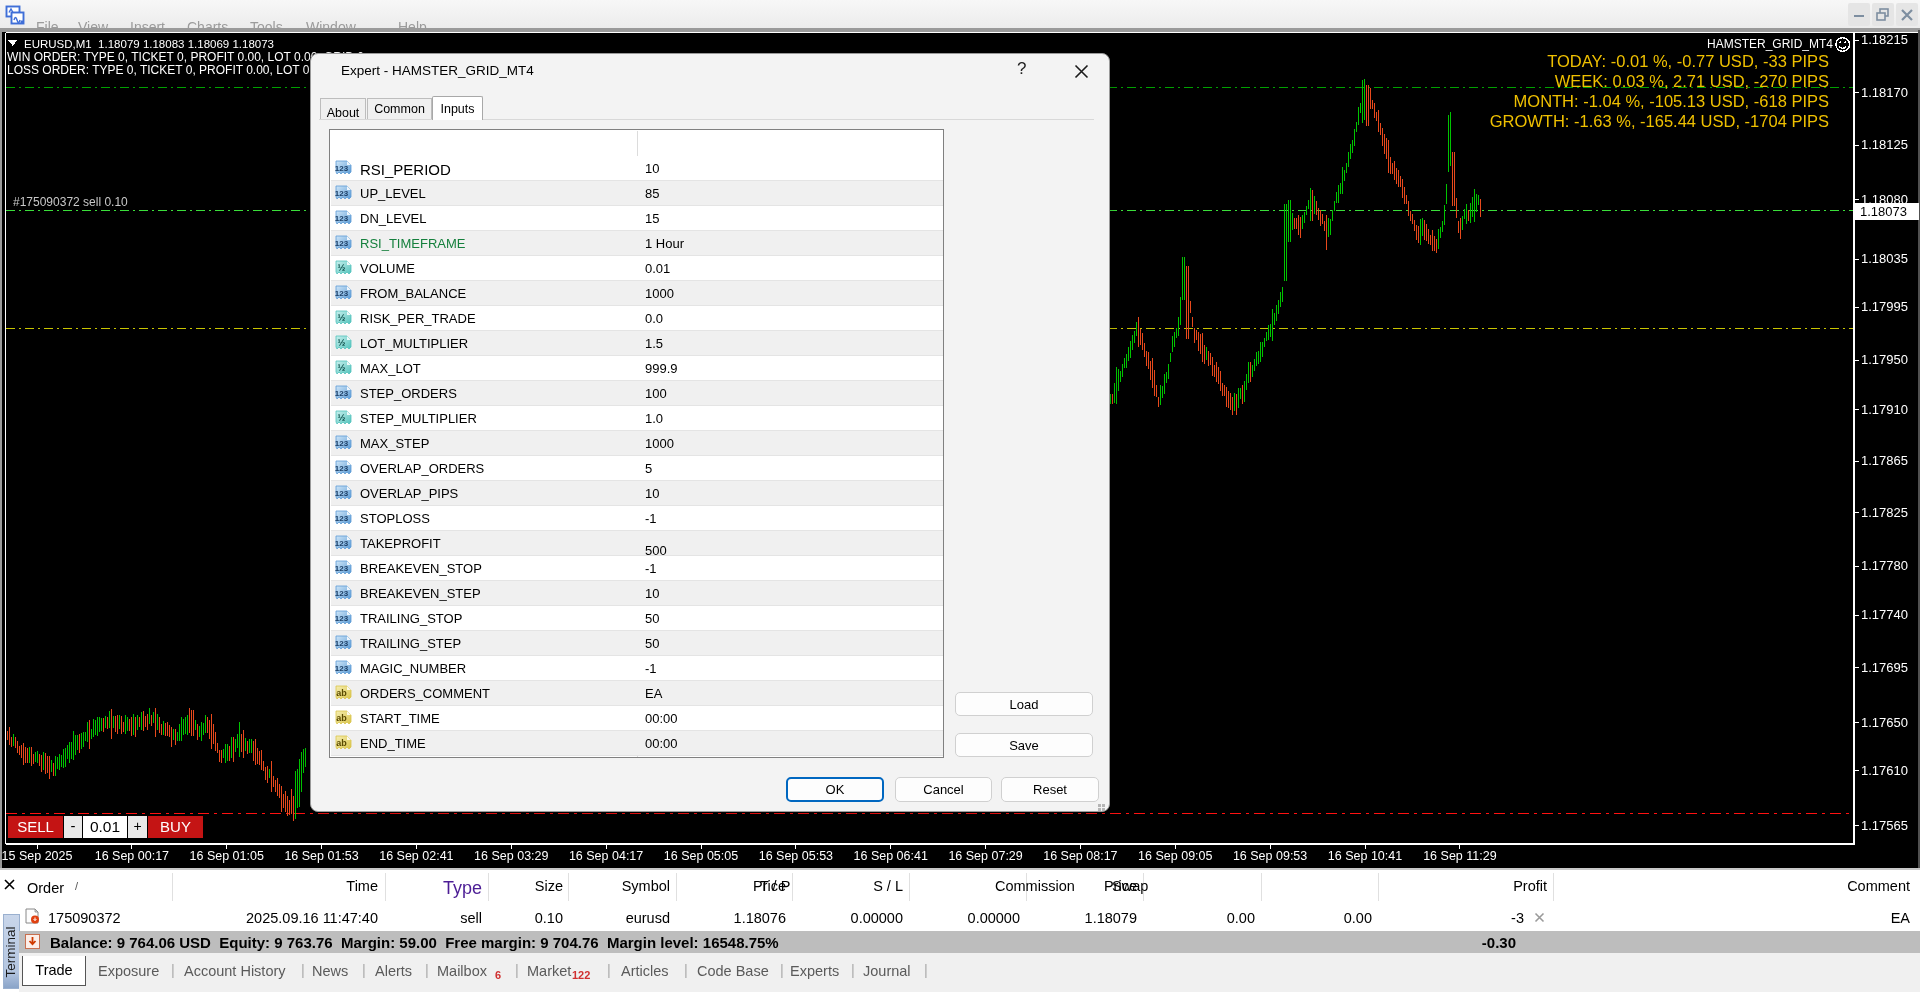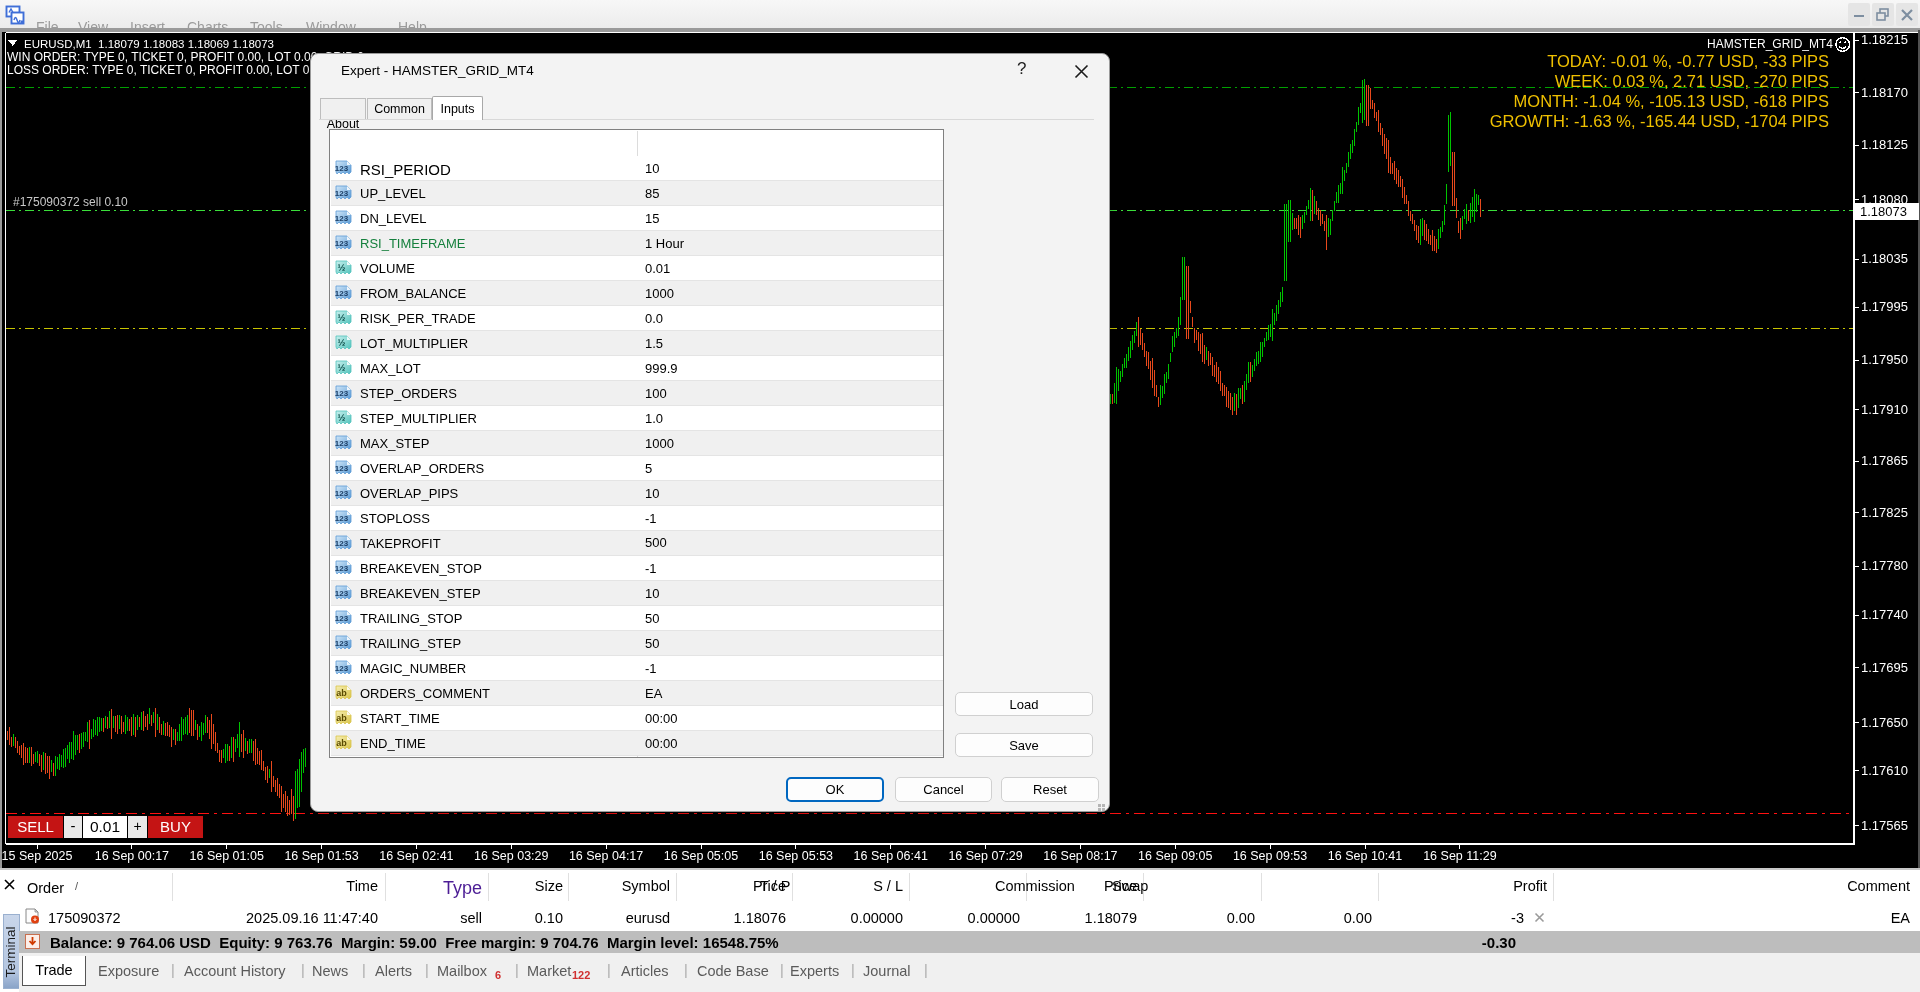--- a/index.html
+++ b/index.html
@@ -486,21 +486,21 @@
      font-size:15px;text-align:center;line-height:22px;">BUY</div>
 
 <div style="position:absolute;left:310px;top:53px;width:800px;height:759px;background:#f3f3f3;
      border:1px solid #9a9a9a;border-radius:8px;box-shadow:0 4px 14px rgba(0,0,0,0.22);box-sizing:border-box">
   <div style="position:absolute;left:30px;top:9px;font-size:13.5px;color:#000">Expert - HAMSTER_GRID_MT4</div>
   <div style="position:absolute;left:706px;top:5px;font-size:17px;color:#222">?</div>
   <svg style="position:absolute;left:763px;top:10px" width="15" height="15" viewBox="0 0 15 15">
     <path d="M1.5 1.5 L13.5 13.5 M13.5 1.5 L1.5 13.5" stroke="#1a1a1a" stroke-width="1.6"></path>
     </svg>
 
-  <div style="position:absolute;left:9px;top:43.5px;width:46px;height:21.5px;background:#f0f0f0;border:1px solid #bdbdbd;border-bottom:none;text-align:center;font-size:12.5px;color:#000;padding-top:18px;box-sizing:border-box">About</div>
+  <div style="position:absolute;left:9px;top:43.5px;width:46px;height:21.5px;background:#f0f0f0;border:1px solid #bdbdbd;border-bottom:none;text-align:center;font-size:12.5px;color:#000;padding-top:7px;box-sizing:border-box">About</div>
   <div style="position:absolute;left:56px;top:43.5px;width:65px;height:21.5px;background:#f0f0f0;border:1px solid #bdbdbd;border-bottom:none;text-align:center;font-size:12.5px;color:#000;padding-top:3px;box-sizing:border-box">Common</div>
   <div style="position:absolute;left:121px;top:42px;width:51px;height:24px;background:#fff;border:1px solid #a8a8a8;border-bottom:none;border-radius:2px 2px 0 0;text-align:center;font-size:12.5px;color:#000;padding-top:5px;box-sizing:border-box;z-index:2">Inputs</div>
   <div style="position:absolute;left:8px;top:65px;width:775px;height:1px;background:#d8d8d8"></div>
 
   <div style="position:absolute;left:18px;top:75px;width:615px;height:629px;background:#fff;border:1px solid #808080;box-sizing:border-box">
     <div style="position:absolute;left:307px;top:1px;width:1px;height:626px;background:#dcdcdc"></div>
     <div style="position:absolute;left:1px;top:26px;width:612px;height:25px;background:#fff;border-bottom:1px solid #e4e4e4;box-sizing:border-box">
         <svg width="19" height="19" viewBox="0 0 19 19" style="position:absolute;left:3px;top:3px">
           <defs>
             <linearGradient id="gi" x1="0" y1="0" x2="1" y2="1">
@@ -731,21 +731,21 @@
             <linearGradient id="gi" x1="0" y1="0" x2="1" y2="1">
               <stop offset="0" stop-color="#cfe6f8"></stop>
               <stop offset="1" stop-color="#5b9bd5"></stop>
             </linearGradient>
           </defs>
           <path d="M2 2 h11 l4 4 v7 l-2 2 -2 -2 -2 2 -2 -2 -2 2 -2 -2 -2 2 -1 -2 Z" fill="url(#gi)" stroke="#5b9bd5" stroke-width="0.8"></path>
           <path d="M13 2 l4 4 h-4 Z" fill="#fff" opacity="0.85"></path>
           <text x="7.5" y="11.5" text-anchor="middle" font-family="Liberation Sans, sans-serif" font-size="8" font-weight="bold" fill="#1c3f66">123</text>
         </svg>
         <div style="position:absolute;left:29px;top:5px;font-size:13px;color:#000">TAKEPROFIT</div>
-        <div style="position:absolute;left:314px;top:4px;font-size:13px;color:#000">500</div>
+        <div style="position:absolute;left:314px;top:12px;font-size:13px;color:#000">500</div>
       </div>
 <div style="position:absolute;left:1px;top:426px;width:612px;height:25px;background:#fff;border-bottom:1px solid #e4e4e4;box-sizing:border-box">
         <svg width="19" height="19" viewBox="0 0 19 19" style="position:absolute;left:3px;top:3px">
           <defs>
             <linearGradient id="gi" x1="0" y1="0" x2="1" y2="1">
               <stop offset="0" stop-color="#cfe6f8"></stop>
               <stop offset="1" stop-color="#5b9bd5"></stop>
             </linearGradient>
           </defs>
           <path d="M2 2 h11 l4 4 v7 l-2 2 -2 -2 -2 2 -2 -2 -2 2 -2 -2 -2 2 -1 -2 Z" fill="url(#gi)" stroke="#5b9bd5" stroke-width="0.8"></path>

